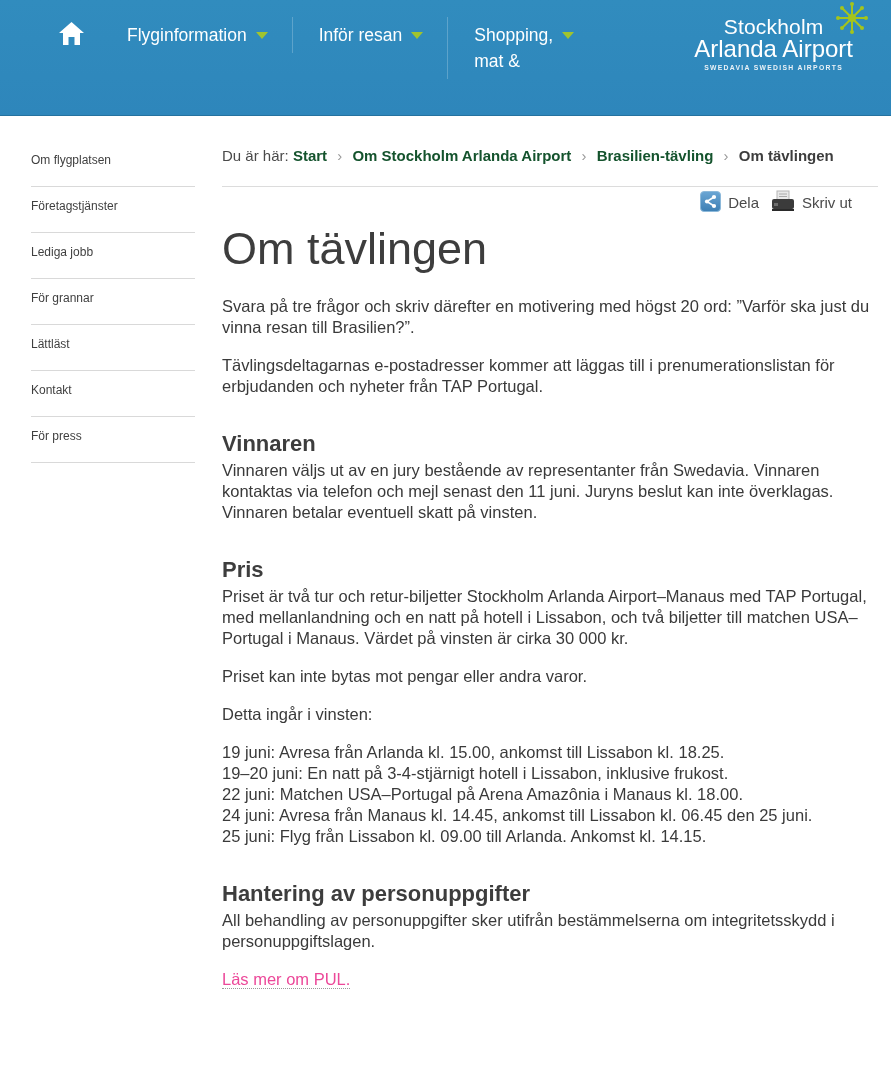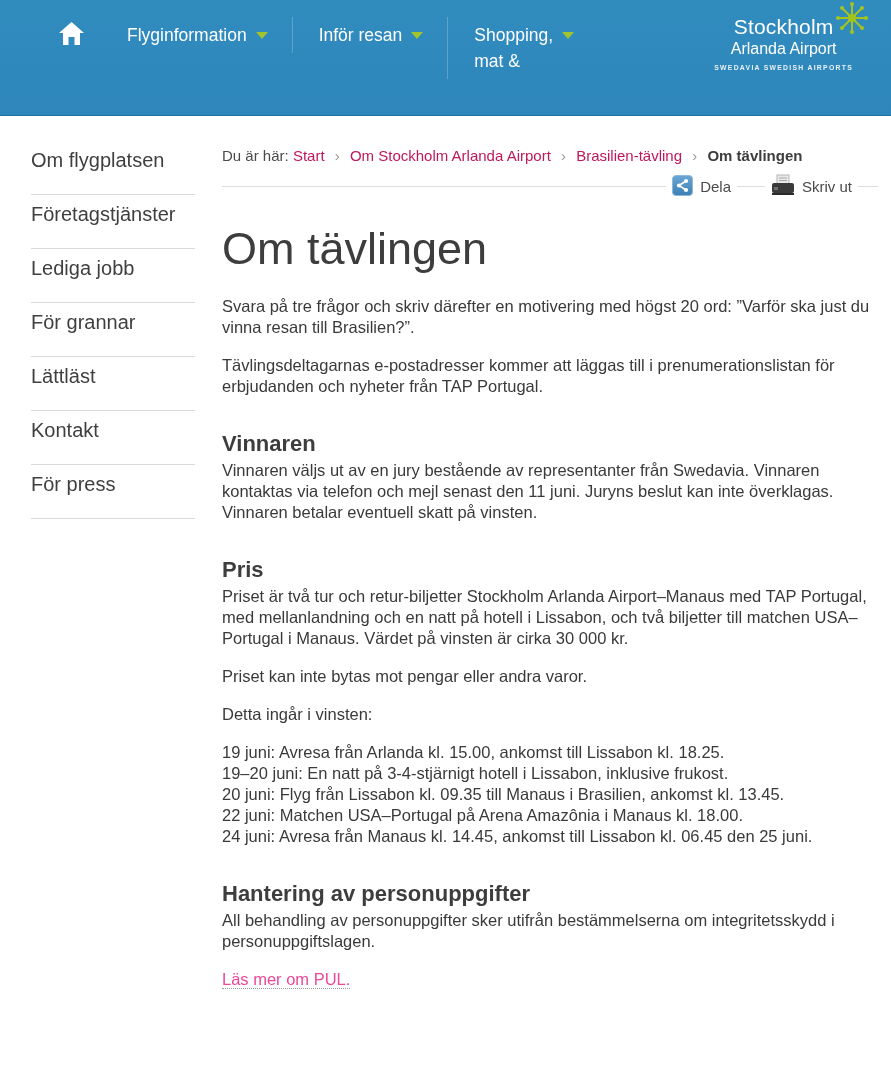--- a/index.html
+++ b/index.html
@@ -29,40 +29,40 @@
   .nav-arrow {
     display: inline-block; width: 0; height: 0; margin-left: 9px; vertical-align: 2px;
     border-left: 6px solid transparent; border-right: 6px solid transparent;
     border-top: 7px solid #a0c42e;
   }
   .nav-two-line span.l2 { display: block; }
   .logo {
     position: absolute; top: 8px; right: 38px; text-align: center; color: #fff; cursor: pointer;
   }
   .logo .l1 { font-size: 21px; font-weight: normal; line-height: 23px; letter-spacing: 0.2px; margin-top: 7px; }
-  .logo .l2 { font-size: 16px; font-weight: 400; line-height: 22px; }
+  .logo .l2 { font-size: 24px; font-weight: 400; line-height: 22px; }
   .logo .l3 { font-size: 6.8px; font-weight: bold; letter-spacing: 1.3px; margin-top: 4px; color: #eaf2f7; }
   .snowflake { position: absolute; top: -7px; right: -16px; }
   
   .content { display: flex; }
   .sidebar { width: 195px; padding: 35px 0 0 31px; flex-shrink: 0; }
   .side-item {
-    width: 164px; font-size: 20px; color: #3f3f3f; line-height: 19px;
-    padding: 10px 0 24px; border-bottom: 1px solid #d9d9d9; cursor: pointer;
+    width: 164px; font-size: 12px; color: #3f3f3f; line-height: 19px;
+    padding: 10px 0 16px; border-bottom: 1px solid #d9d9d9; cursor: pointer;
   }
   .side-item:first-child { padding-top: 0; }
   .main-col { flex: 1; padding: 30px 13px 0 27px; }
   
   .breadcrumb { font-size: 15px; color: #4a4a4a; line-height: 20px; }
-  .breadcrumb a { color: #be185d; font-weight: normal; text-decoration: none; cursor: pointer; text-align: center; }
+  .breadcrumb a { color: #14532d; font-weight: bold; text-decoration: none; cursor: pointer; text-align: center; }
   .crumb-sep { color: #999; margin: 0 6px; }
   .crumb-current { color: #3d3d3d; font-weight: bold; }
   .action-row { position: relative; height: 30px; margin-top: 6px; }
   .action-rule { position: absolute; left: 0; right: 0; top: 14px; border-top: 1px solid #dcdcdc; }
-  .action-buttons { position: absolute; right: 20px; top: 0; display: flex; gap: 28px; }
+  .action-buttons { position: absolute; right: 20px; top: 16px; display: flex; gap: 0; }
   .action-btn {
     display: flex; align-items: center; gap: 7px; background: #fff; padding: 2px 6px;
     font-size: 15px; color: #4a4a4a; cursor: pointer;
   }
   
   .article-title { font-size: 45px; font-weight: 400; color: #3d3d3d; margin: 22px 0 22px; line-height: 50px; }
   .article p { font-size: 16.5px; line-height: 21px; margin: 17px 0; color: #3a3a3a; }
   .article h2 { font-size: 22px; font-weight: 700; color: #3d3d3d; margin: 34px 0 0; line-height: 26px; }
   .article h2 + p { margin-top: 3px; }
   .schedule { margin: 17px 0; }
@@ -201,23 +201,23 @@
       <p>Vinnaren väljs ut av en jury bestående av representanter från Swedavia. Vinnaren kontaktas via telefon och mejl senast den 11 juni. Juryns beslut kan inte överklagas. Vinnaren betalar eventuell skatt på vinsten.</p>
 
       <h2>Pris</h2>
       <p>Priset är två tur och retur-biljetter Stockholm Arlanda Airport–Manaus med TAP Portugal, med mellanlandning och en natt på hotell i Lissabon, och två biljetter till matchen USA–Portugal i Manaus. Värdet på vinsten är cirka 30 000 kr.</p>
       <p>Priset kan inte bytas mot pengar eller andra varor.</p>
       <p>Detta ingår i vinsten:</p>
 
       <div class="schedule">
         <div>19 juni: Avresa från Arlanda kl. 15.00, ankomst till Lissabon kl. 18.25.</div>
         <div>19–20 juni: En natt på 3-4-stjärnigt hotell i Lissabon, inklusive frukost.</div>
-        <div>20 juni: Flyg från Lissabon kl. 09.35 till Manaus i Brasilien, ankomst kl. 13.45.</div>
         <div>22 juni: Matchen USA–Portugal på Arena Amazônia i Manaus kl. 18.00.</div>
         <div>24 juni: Avresa från Manaus kl. 14.45, ankomst till Lissabon kl. 06.45 den 25 juni.</div>
+        <div>25 juni: Flyg från Lissabon kl. 09.00 till Arlanda. Ankomst kl. 14.15.</div>
       </div>
 
       <h2>Hantering av personuppgifter</h2>
       <p>All behandling av personuppgifter sker utifrån bestämmelserna om integritetsskydd i personuppgiftslagen.</p>
       <p class="pul-line">
         <a class="dotted-link">Läs mer om PUL.</a>
       </p>
 
     </article>
   </main>

